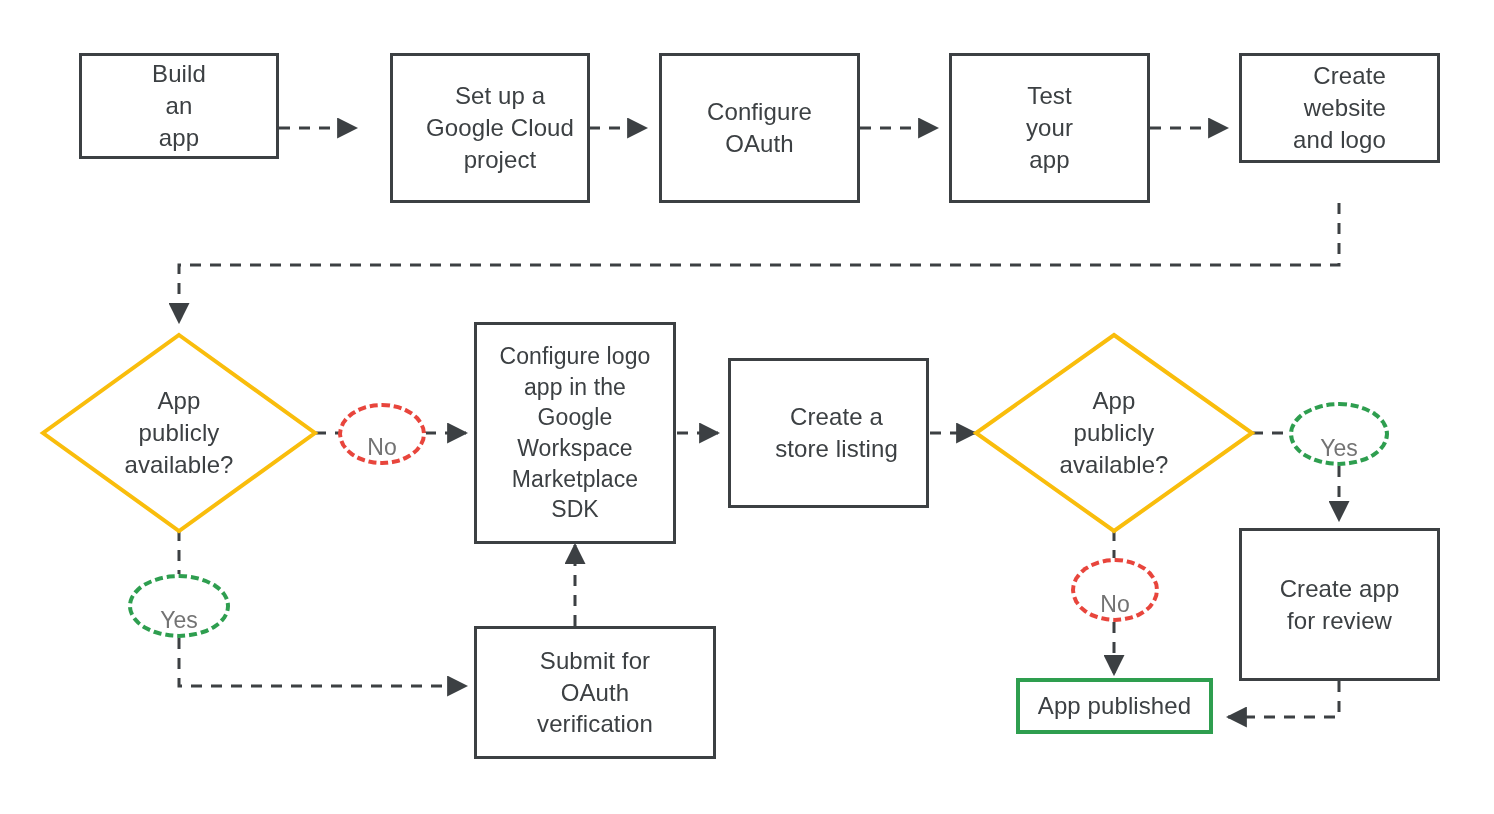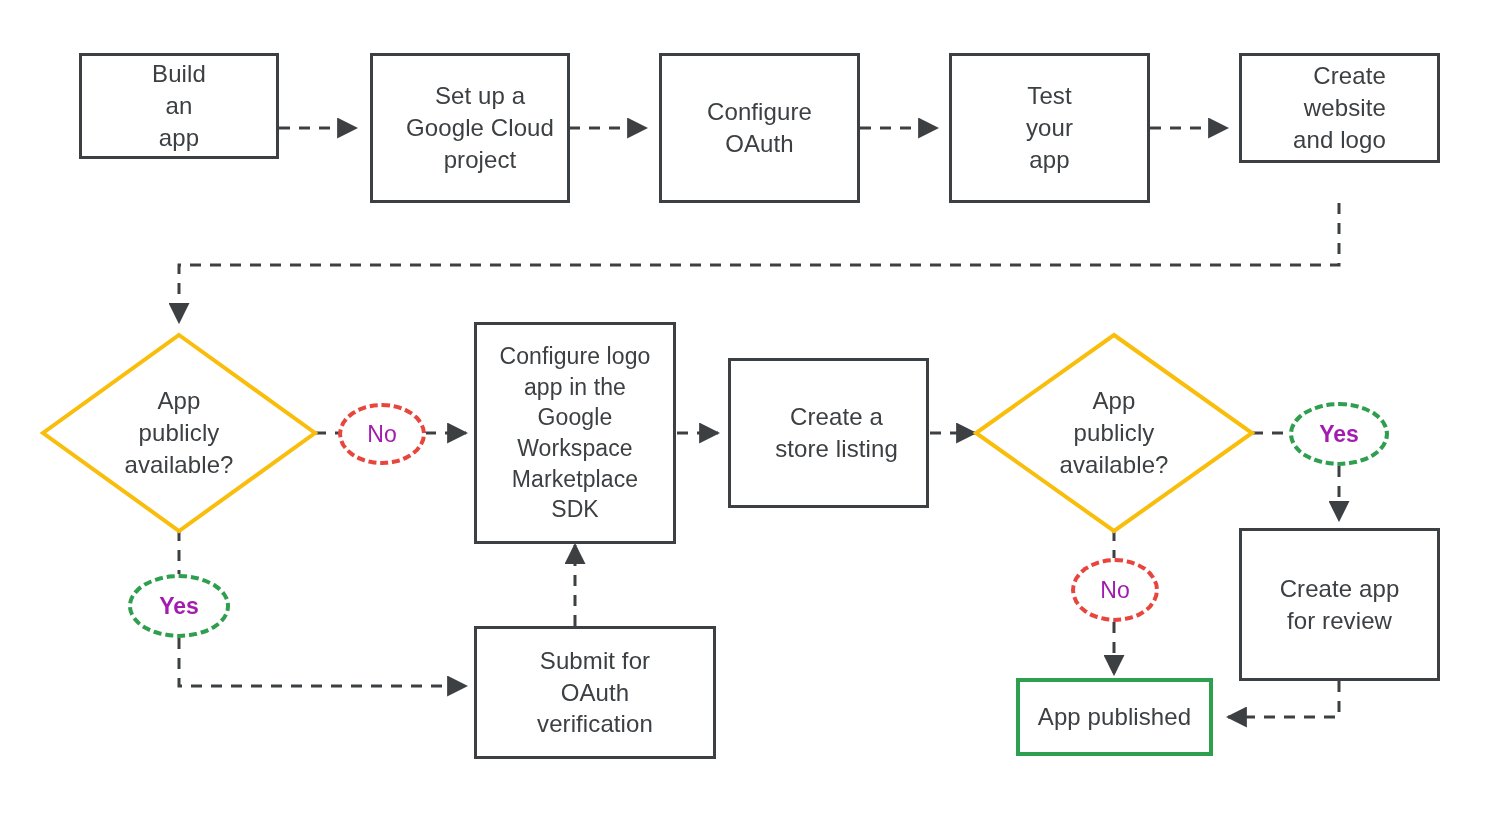--- a/index.html
+++ b/index.html
@@ -52,31 +52,30 @@
     z-index: 3;
   }
   .decision .dlabel {
     position: relative;
     z-index: 3;
   }
   .label-pill {
     position: absolute;
     box-sizing: border-box;
     display: flex;
-    align-items: center;
+    align-items: flex-end;
     justify-content: center;
     border-radius: 50%;
     font-size: 23px;
-    color: #a21caf;
+    color: #737373;
     background: #ffffff;
     z-index: 4;
   }
   .label-pill.yes {
     border: 4px dashed #2e9e4f;
-    font-weight: bold;
   }
   .label-pill.no {
     border: 4px dashed #e8453c;
   }
 </style>
 </head>
 <body>
 
 <div id="canvas">
 
@@ -120,21 +119,21 @@
     <polygon points="179,335 315,433 179,531 43,433" fill="#ffffff" stroke="#f9bd0c" stroke-width="4" stroke-linejoin="miter"></polygon>
     <polygon points="1114,335 1252,433 1114,531 976,433" fill="#ffffff" stroke="#f9bd0c" stroke-width="4" stroke-linejoin="miter"></polygon>
   </svg>
 
   <div class="node process" style="left:79px; top:53px; width:200px; height:106px;">
     <span>Build
 an
 app</span>
   </div>
 
-  <div class="node process" style="left:370px; top:53px; width:200px; height:150px;padding-left:20px;">
+  <div class="node process" style="left:390px; top:53px; width:200px; height:150px;padding-left:20px;">
     <span>Set up a
 Google Cloud
 project</span>
   </div>
 
   <div class="node process" style="left:659px; top:53px; width:201px; height:150px;align-items:center;">
     <span>Configure
 OAuth</span>
   </div>
 
@@ -180,21 +179,21 @@
     <span>Submit for
 OAuth
 verification</span>
   </div>
 
   <div class="node process" style="left:1239px; top:528px; width:201px; height:153px;">
     <span>Create app
 for review</span>
   </div>
 
-  <div class="node terminal" style="left:1016px; top:678px; width:197px; height:78px;">
+  <div class="node terminal" style="left:1016px; top:678px; width:197px; height:56px;">
     <span>App published</span>
   </div>
 
   <div class="label-pill no" style="left:338px; top:403px; width:88px; height:62px;">
     <span>No</span>
   </div>
 
   <div class="label-pill yes" style="left:128px; top:574px; width:102px; height:64px;">
     <span>Yes</span>
   </div>

